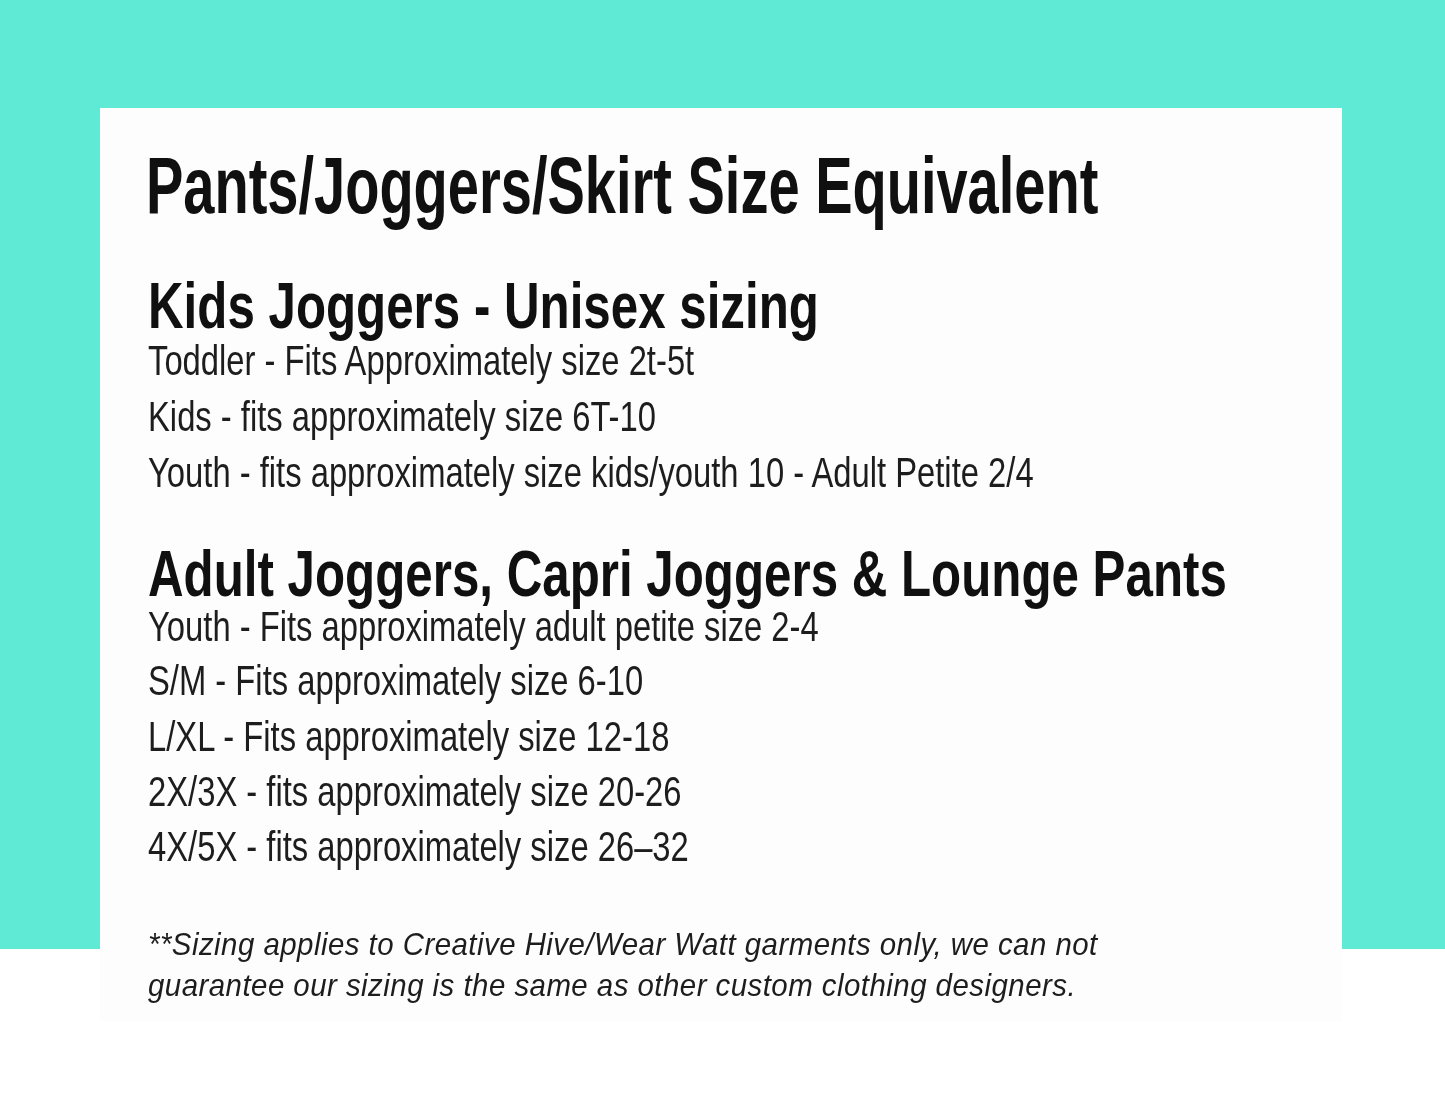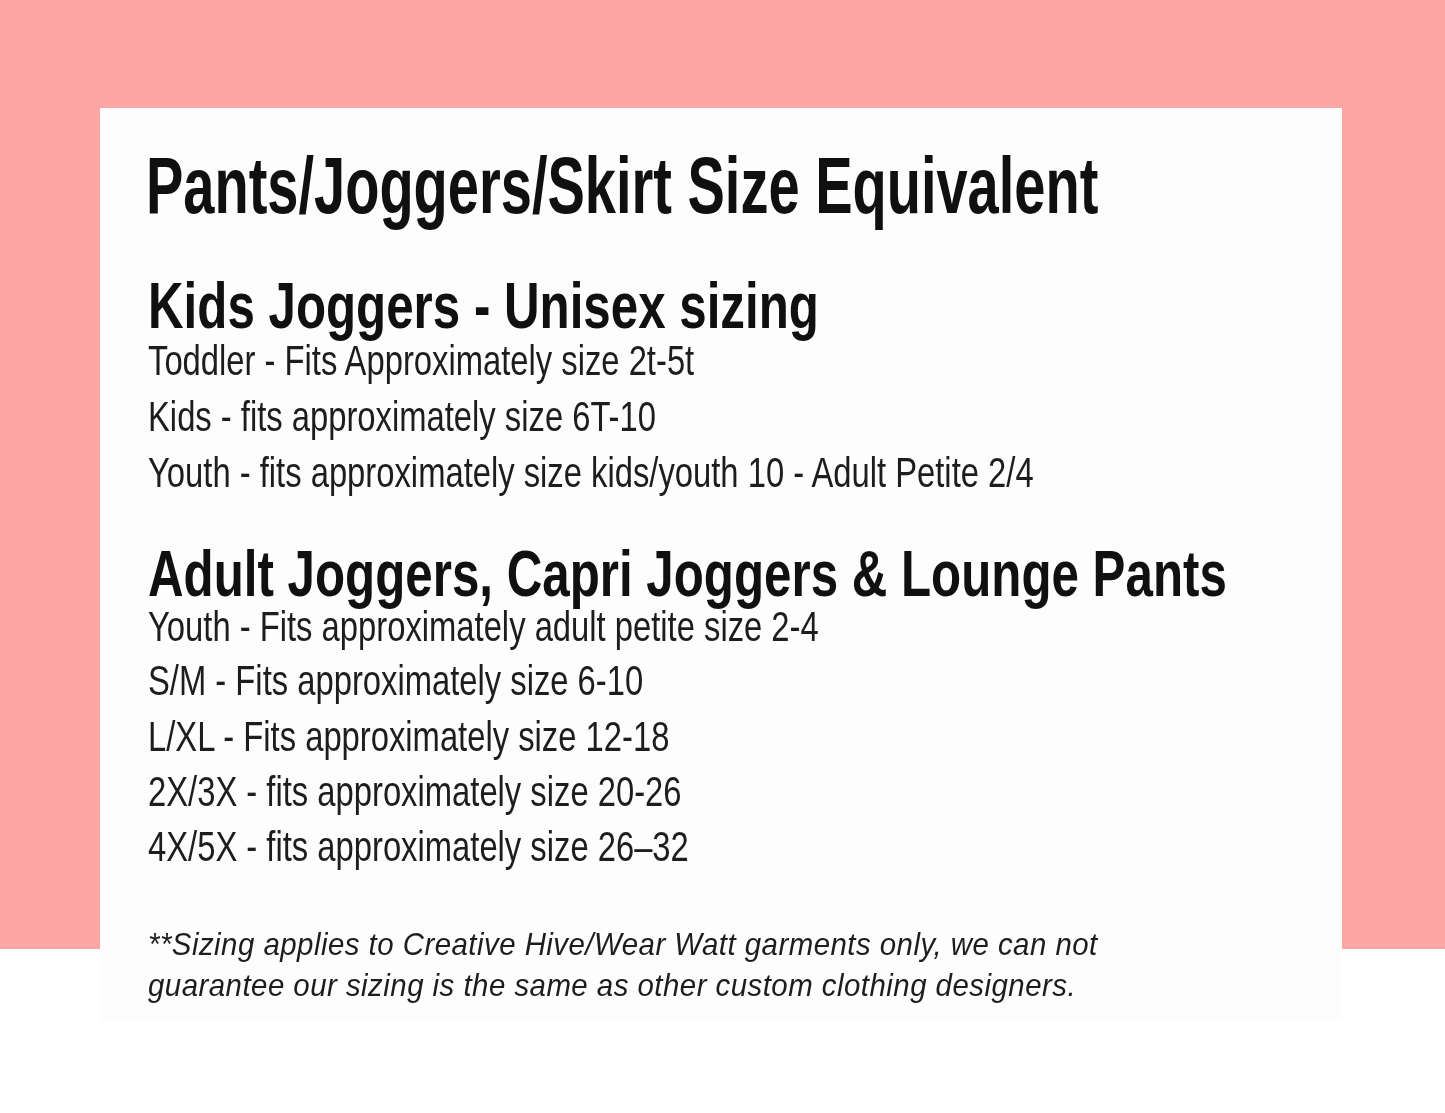--- a/index.html
+++ b/index.html
@@ -4,21 +4,21 @@
 <style>
   html, body { margin: 0; padding: 0; }
   body {
     width: 1445px; height: 1113px;
     font-family: "Liberation Sans", "DejaVu Sans", sans-serif;
     overflow: hidden;
   }
   .frame {
     position: relative;
     width: 1445px; height: 949px;
-    background: #fca5a5;
+    background: #5eead4;
     text-decoration: underline;
   }
   .card {
     position: absolute;
     left: 100px; top: 108px;
     width: 1242px; height: 913px;
     background: #fdfdfd;
   }
   .line {
     position: absolute;

